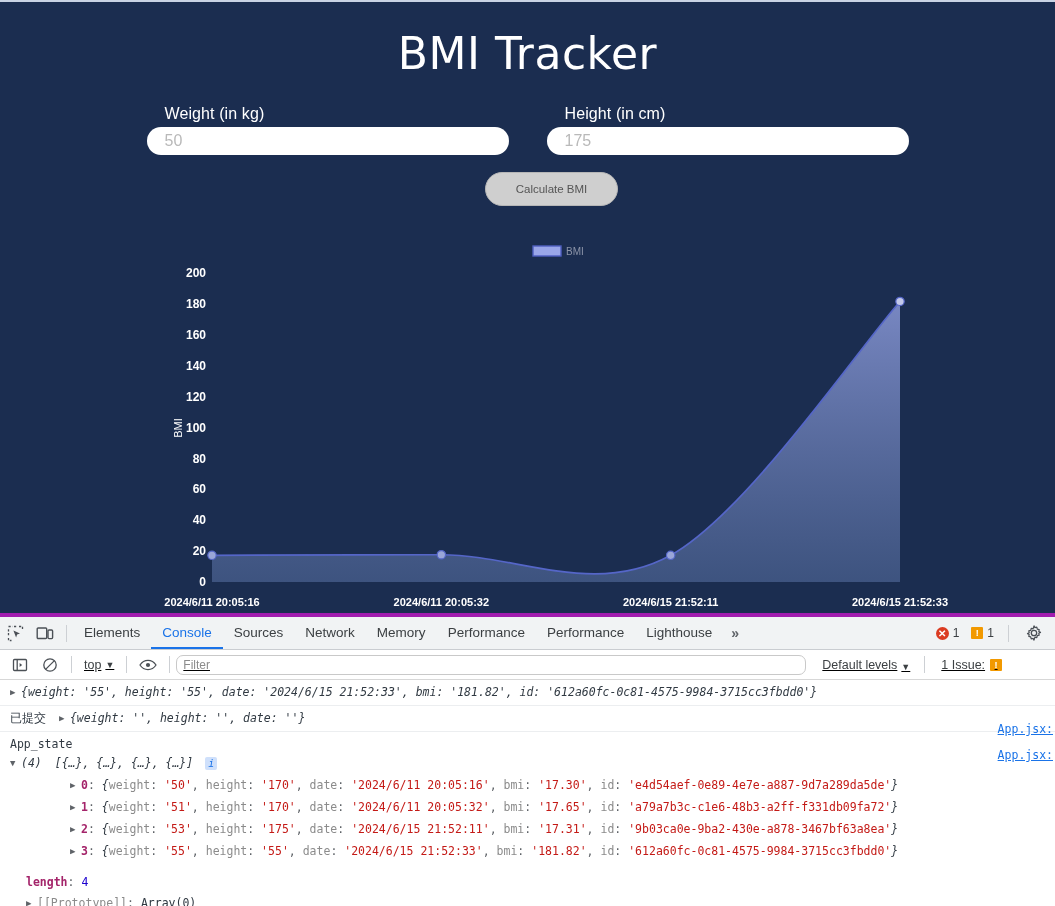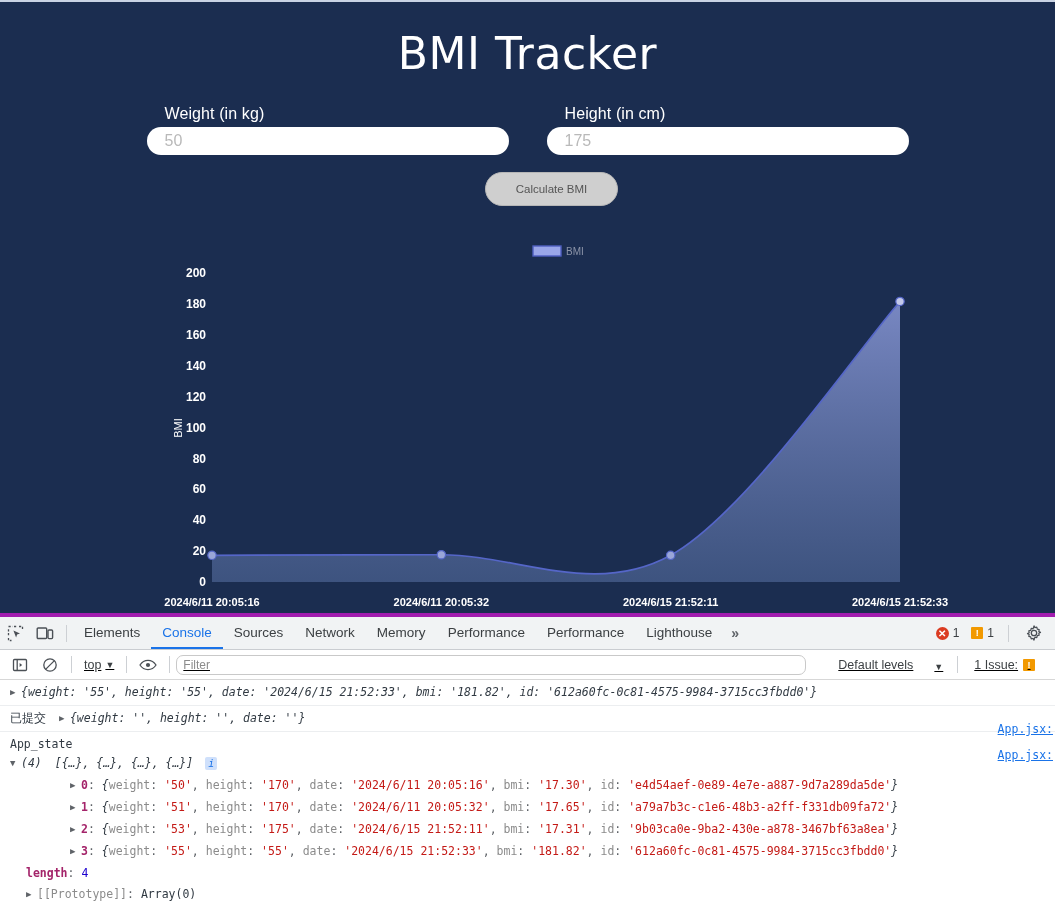--- a/index.html
+++ b/index.html
@@ -145,22 +145,22 @@
     font-family:"Liberation Sans", sans-serif;
     background:#fff;
     max-width:630px;
   }
   #filter-input::placeholder{ color:#8b8b8b; }
   .ctx-select{
     display:flex; align-items:center; gap:4px; font-size:12.5px;
     color:#3c4043; padding:0 6px; cursor:pointer;
   }
   .levels-select{
-    display:flex; align-items:flex-end; gap:21px; font-size:12.5px;
-    color:#3c4043; padding:0 8px; cursor:pointer; margin-left:24px;
+    display:flex; align-items:flex-end; gap:4px; font-size:12.5px;
+    color:#3c4043; padding:0 8px; cursor:pointer; margin-left:8px;
   }
   .issues-link{
     display:flex; align-items:center; gap:5px; font-size:12.5px;
     color:#3c4043; padding-left:10px; cursor:pointer; white-space:nowrap;
   }
 
   
   #console-body{
     position:absolute; left:0; top:63px; right:0; bottom:0;
     overflow:hidden;
@@ -374,21 +374,21 @@
       <span class="info-badge" style="margin-left:5px;">i</span>
     </div>
 
     <div id="array-items">
         <div class="c-row sub2" style="border-bottom: none; padding-top: 0px;"><span class="arrow">▶</span><span class="idx">0</span><span class="grey">: </span><span class="brace">{</span><span class="k-n">weight</span><span class="grey">: </span><span class="str-n">'50'</span><span class="grey">, </span><span class="k-n">height</span><span class="grey">: </span><span class="str-n">'170'</span><span class="grey">, </span><span class="k-n">date</span><span class="grey">: </span><span class="str-n">'2024/6/11 20:05:16'</span><span class="grey">, </span><span class="k-n">bmi</span><span class="grey">: </span><span class="str-n">'17.30'</span><span class="grey">, </span><span class="k-n">id</span><span class="grey">: </span><span class="str-n">'e4d54aef-0e89-4e7e-a887-9d7a289da5de'</span><span class="brace">}</span></div>
         <div class="c-row sub2" style="border-bottom: none; padding-top: 0px;"><span class="arrow">▶</span><span class="idx">1</span><span class="grey">: </span><span class="brace">{</span><span class="k-n">weight</span><span class="grey">: </span><span class="str-n">'51'</span><span class="grey">, </span><span class="k-n">height</span><span class="grey">: </span><span class="str-n">'170'</span><span class="grey">, </span><span class="k-n">date</span><span class="grey">: </span><span class="str-n">'2024/6/11 20:05:32'</span><span class="grey">, </span><span class="k-n">bmi</span><span class="grey">: </span><span class="str-n">'17.65'</span><span class="grey">, </span><span class="k-n">id</span><span class="grey">: </span><span class="str-n">'a79a7b3c-c1e6-48b3-a2ff-f331db09fa72'</span><span class="brace">}</span></div>
         <div class="c-row sub2" style="border-bottom: none; padding-top: 0px;"><span class="arrow">▶</span><span class="idx">2</span><span class="grey">: </span><span class="brace">{</span><span class="k-n">weight</span><span class="grey">: </span><span class="str-n">'53'</span><span class="grey">, </span><span class="k-n">height</span><span class="grey">: </span><span class="str-n">'175'</span><span class="grey">, </span><span class="k-n">date</span><span class="grey">: </span><span class="str-n">'2024/6/15 21:52:11'</span><span class="grey">, </span><span class="k-n">bmi</span><span class="grey">: </span><span class="str-n">'17.31'</span><span class="grey">, </span><span class="k-n">id</span><span class="grey">: </span><span class="str-n">'9b03ca0e-9ba2-430e-a878-3467bf63a8ea'</span><span class="brace">}</span></div>
         <div class="c-row sub2" style="border-bottom: none; padding-top: 0px;"><span class="arrow">▶</span><span class="idx">3</span><span class="grey">: </span><span class="brace">{</span><span class="k-n">weight</span><span class="grey">: </span><span class="str-n">'55'</span><span class="grey">, </span><span class="k-n">height</span><span class="grey">: </span><span class="str-n">'55'</span><span class="grey">, </span><span class="k-n">date</span><span class="grey">: </span><span class="str-n">'2024/6/15 21:52:33'</span><span class="grey">, </span><span class="k-n">bmi</span><span class="grey">: </span><span class="str-n">'181.82'</span><span class="grey">, </span><span class="k-n">id</span><span class="grey">: </span><span class="str-n">'612a60fc-0c81-4575-9984-3715cc3fbdd0'</span><span class="brace">}</span></div>
       </div>
 
-    <div class="c-row sub" style="border-bottom:none;padding-top:0;">
+    <div class="c-row sub" style="border-bottom:none;padding-top:0;margin-top:9px;">
       <span class="len-key">length</span><span class="grey">: </span><span class="num">4</span>
     </div>
 
     <div class="c-row sub" style="border-bottom:none;padding-top:0;">
       <span class="arrow">▶</span><span class="proto">[[Prototype]]</span><span class="grey">: </span><span>Array(0)</span>
     </div>
   </div>
 </div>
 
 </body></html>

